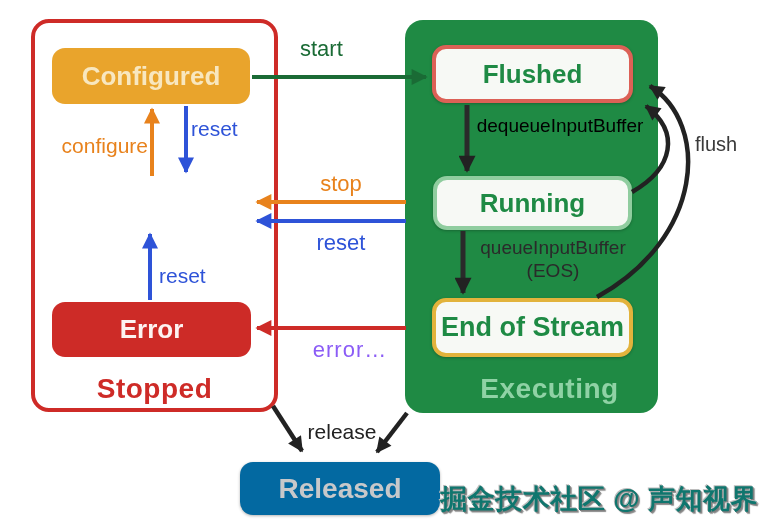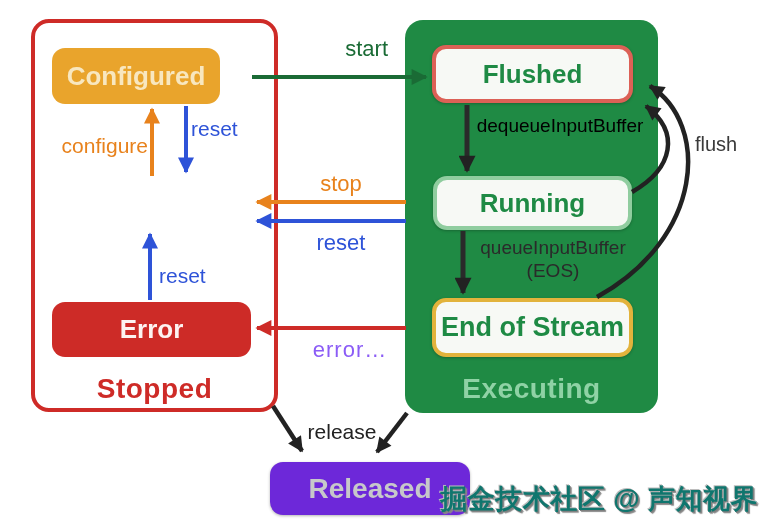--- a/index.html
+++ b/index.html
@@ -7,38 +7,38 @@
     position:relative; width:762px; height:532px; background:#ffffff;
     font-family:"Liberation Sans", sans-serif; overflow:hidden;
   }
   .group { position:absolute; box-sizing:border-box; border-radius:18px; }
   .group-stopped { left:31px; top:19px; width:247px; height:393px; border:4px solid #ce2b27; background:transparent; }
   .group-executing { left:405px; top:20px; width:253px; height:393px; }
   .group-label {
     position:absolute; text-align:center; font-weight:bold; font-size:28px; letter-spacing:0.5px;
   }
   .label-stopped { left:31px; width:247px; top:373px; }
-  .label-executing { left:405px; width:253px; top:373px;text-align:center; }
+  .label-executing { left:423px; width:253px; top:373px;text-align:center; }
   .state {
     position:absolute; box-sizing:border-box; border-radius:13px;
     display:flex; align-items:center; justify-content:center;
     font-weight:bold; font-size:26px; white-space:nowrap;
   }
-  .st-configured   { left:52px;  top:48px;  width:168px; height:56px; }
+  .st-configured   { left:52px;  top:48px;  width:198px; height:56px; }
   .st-uninit       { left:52px;  top:175px; width:201px; height:55px; font-size:25px; }
   .st-error        { left:52px;  top:302px; width:199px; height:55px; }
   .exec-state { border:4px solid; box-shadow:0 1px 3px rgba(0,0,0,0.25); border-radius:14px; }
   .st-flushed      { left:432px; top:45px;  width:201px; height:58px; }
   .st-running      { left:433px; top:176px; width:199px; height:54px; }
   .st-eos          { left:432px; top:298px; width:201px; height:59px; font-size:27px; }
   .st-released     { left:240px; top:462px; width:200px; height:53px; font-size:28px; box-shadow:0 1px 3px rgba(0,0,0,0.3); }
   .tlabel {
     position:absolute; font-size:22px; white-space:nowrap; font-weight:normal;
   }
-  .tl-start      { left:300px; top:36px;  width:88px;  text-align:right; }
+  .tl-start      { left:300px; top:36px;  width:88px;  text-align:left; }
   .tl-configure  { left:58px;  top:134px; width:90px;  text-align:right; font-size:21px; }
   .tl-reset-top  { left:191px; top:117px; font-size:21px; }
   .tl-stop       { left:305px; top:171px; width:72px;  text-align:center; }
   .tl-reset-mid  { left:305px; top:230px; width:72px;  text-align:center; }
   .tl-reset-bot  { left:159px; top:264px; font-size:21px; }
   .tl-error      { left:308px; top:337px; width:84px;  text-align:center; letter-spacing:1px; }
   .tl-dequeue    { left:468px; top:115px; width:184px; text-align:center; font-size:19px; }
   .tl-queue      { left:461px; top:236px; width:184px; text-align:center; font-size:19px; line-height:23px; }
   .tl-flush      { left:695px; top:133px; font-size:20px; }
   .tl-release    { left:306px; top:420px; width:72px;  text-align:center; font-size:21px; }
@@ -63,21 +63,21 @@
 
 
   <div class="state st-error" style="background-color: rgb(205, 43, 39); color: rgb(253, 243, 241);">Error</div>
 
   <div class="state exec-state st-flushed" style="background-color: rgb(247, 249, 245); color: rgb(30, 138, 68); border-color: rgb(220, 97, 86);">Flushed</div>
 
   <div class="state exec-state st-running" style="background-color: rgb(247, 249, 245); color: rgb(30, 138, 68); border-color: rgb(144, 205, 159);">Running</div>
 
   <div class="state exec-state st-eos" style="background-color: rgb(247, 249, 245); color: rgb(30, 138, 68); border-color: rgb(226, 179, 60);">End of Stream</div>
 
-  <div class="state st-released" style="background-color: #6d28d9; color: rgb(199, 200, 202); margin-left: 30px;">Released</div>
+  <div class="state st-released" style="background-color: #0369a1; color: rgb(199, 200, 202);">Released</div>
 
   <div class="group-label label-stopped" style="color: rgb(206, 43, 39);">Stopped</div>
   <div class="group-label label-executing" style="color: rgb(143, 210, 165);">Executing</div>
 
   <svg class="arrows" width="762" height="532" viewBox="0 0 762 532" xmlns="http://www.w3.org/2000/svg">
     <defs>
       <marker id="ah-green" viewBox="0 0 10 10" refX="9" refY="5" markerWidth="4.4" markerHeight="4" orient="auto" markerUnits="strokeWidth">
         <path d="M0,0 L10,5 L0,10 z" fill="#1a6b35"></path>
       </marker>
       <marker id="ah-orange" viewBox="0 0 10 10" refX="9" refY="5" markerWidth="4.4" markerHeight="4" orient="auto" markerUnits="strokeWidth">

